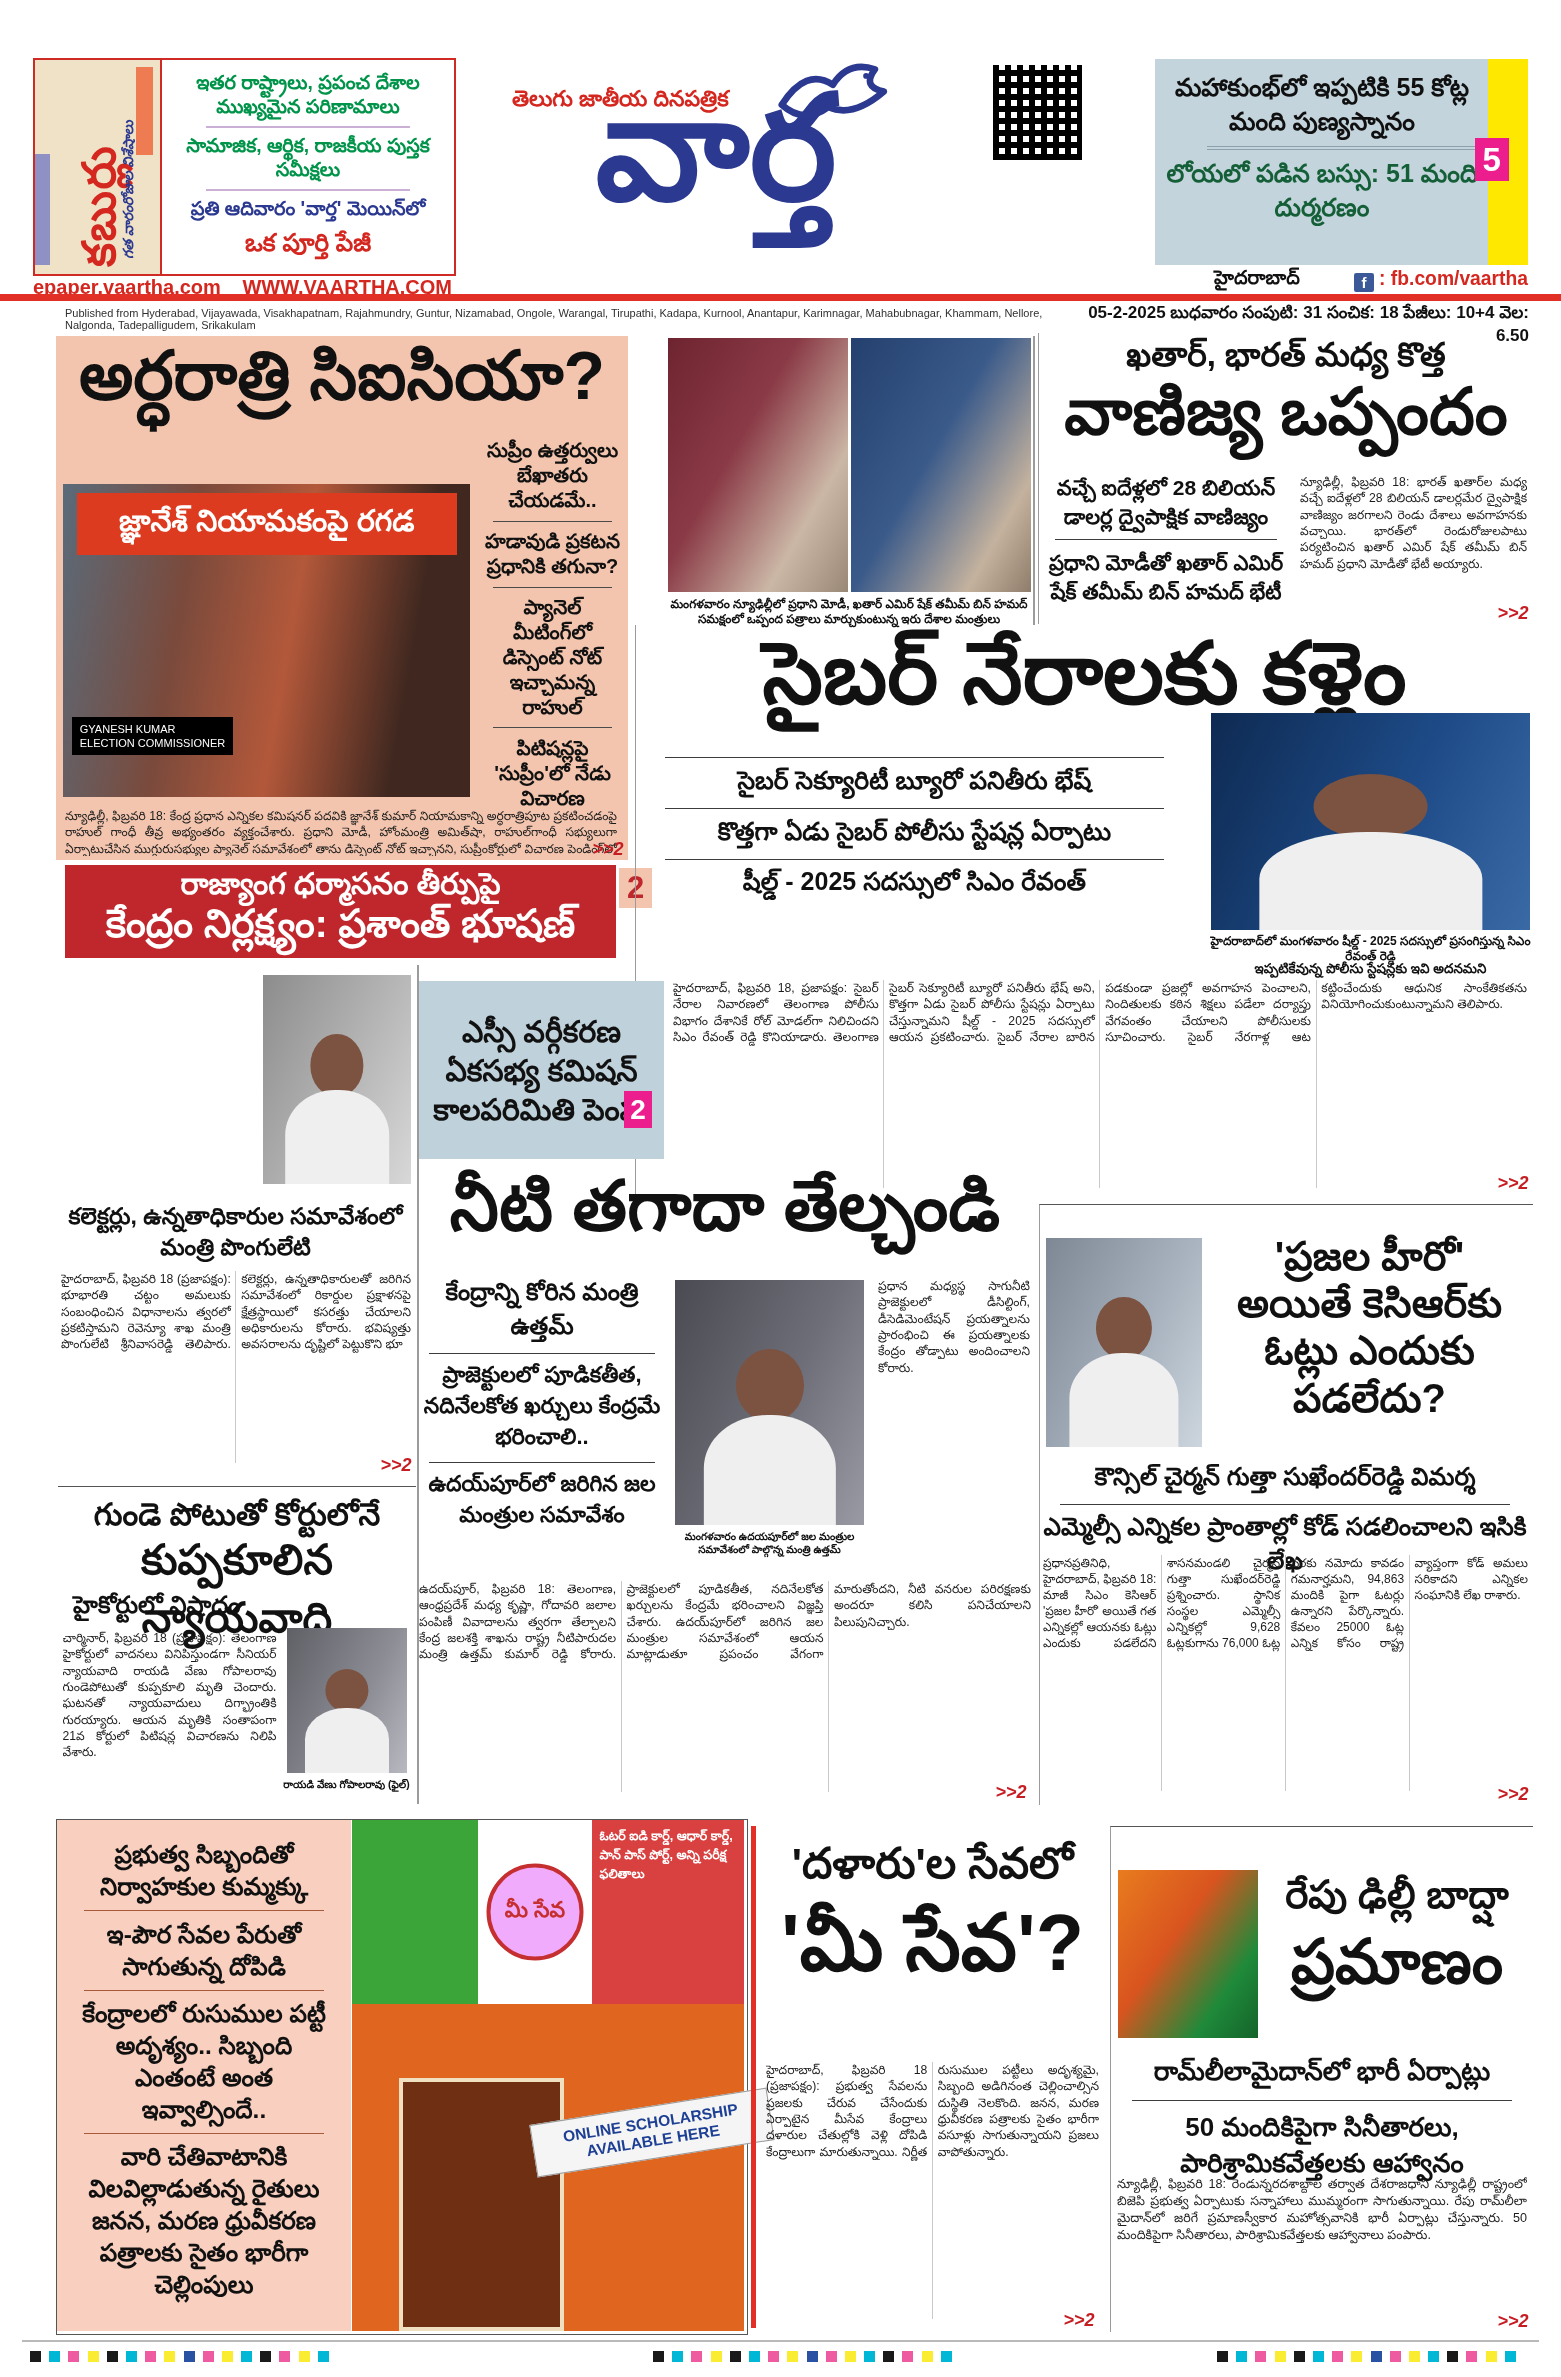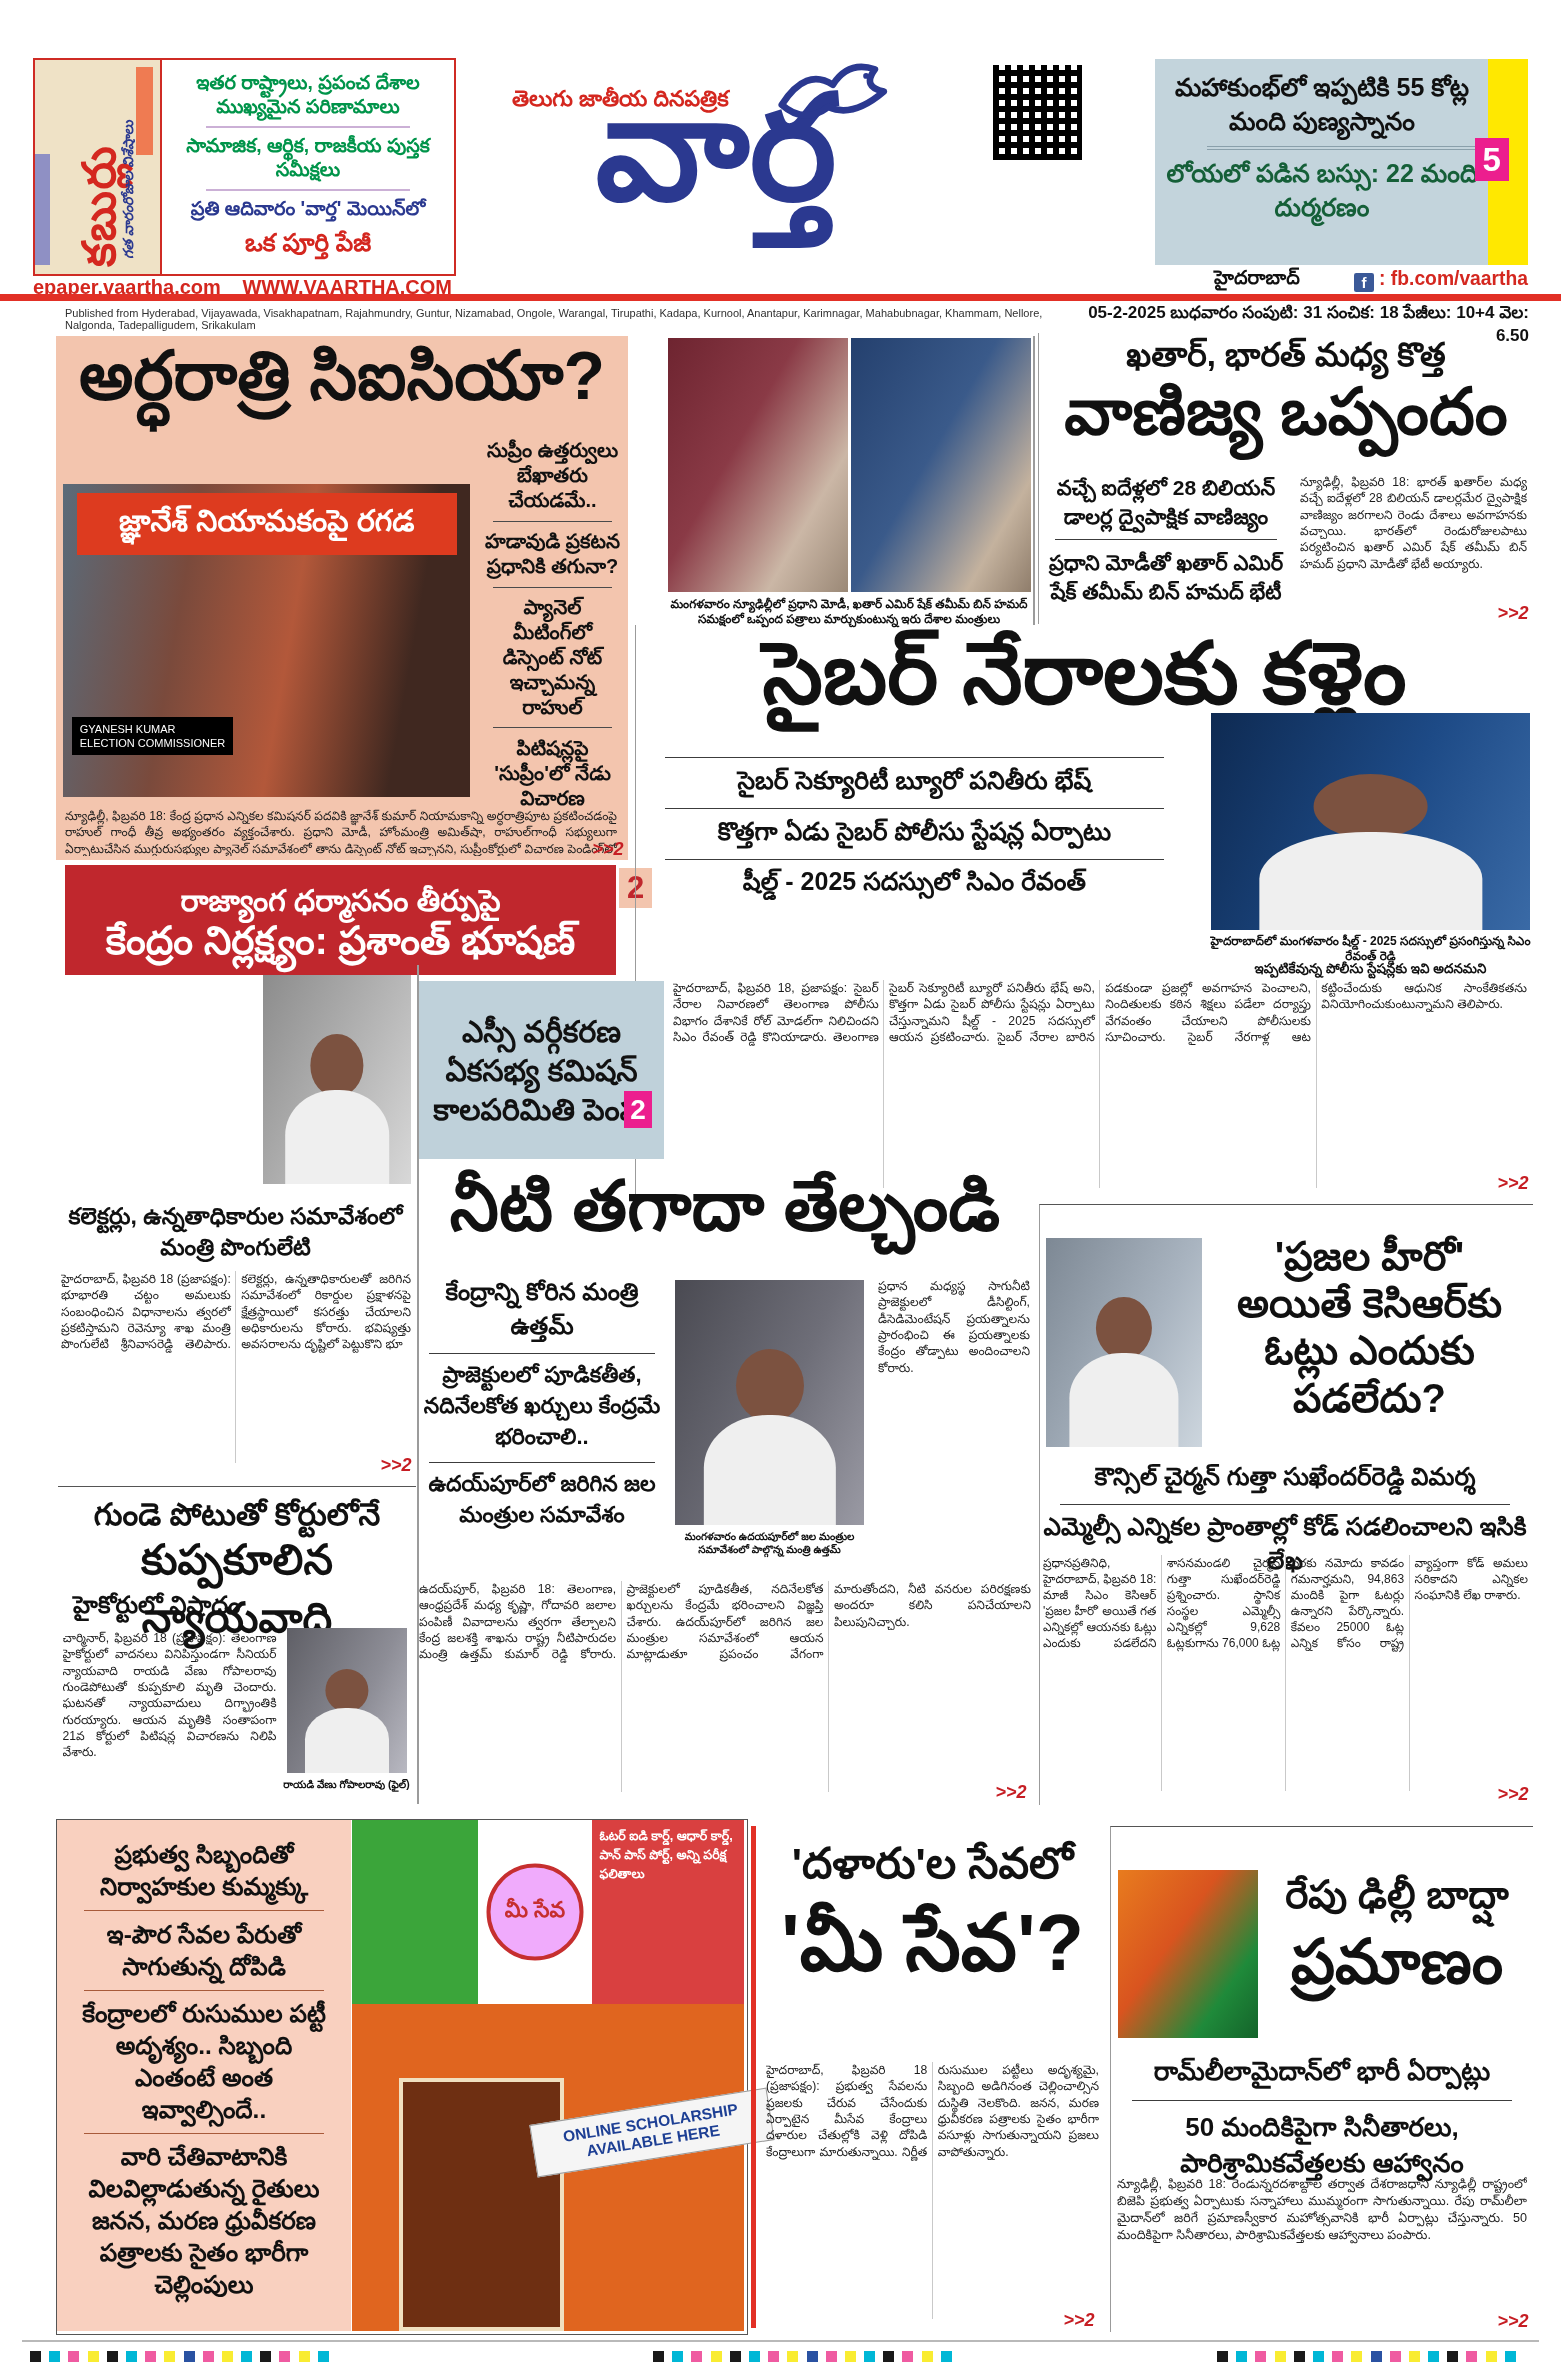--- a/index.html
+++ b/index.html
@@ -58,21 +58,21 @@
   
   .cicia{left:56px;top:336px;width:572px;height:524px;background:#f3c5ae}
   .cicia-h{position:absolute;left:6px;top:6px;width:560px;font-size:68px;font-weight:800;line-height:.98;text-align:center}
   .kband{position:absolute;left:13.4px;top:9px;width:380px;height:62px;background:#dd3b1f;color:#fff;
       font-size:30px;font-weight:800;display:flex;align-items:center;justify-content:center}
   .gcap{position:absolute;left:9px;bottom:42px;background:#000;color:#fff;font-size:11px;font-weight:400;
       padding:4.5px 7.4px;line-height:1.3}
   .bullets{position:absolute;left:429px;top:95px;width:135px}
   .bullets .bi{font-size:20px;font-weight:800;text-align:center;line-height:1.25;padding:7.4px 0}
   .bullets .bd{height:0;border-bottom:1.5px solid #4a4a4a;width:88%;margin:0 auto}
-  .banner{left:65px;top:865px;width:551px;height:92px;background:#c0272d;color:#fff;text-align:center;padding-top:18px}
+  .banner{left:65px;top:865px;width:551px;height:92px;background:#c0272d;color:#fff;text-align:center;padding-top:1px}
   .banner .l1{font-size:30px;font-weight:700;line-height:1.2}
   .banner .l2{font-size:39px;font-weight:800;line-height:1.15}
   .badge2{left:619px;top:868px;width:33px;height:40px;background:#f3c5ae;color:#c0272d;font-size:31px;
       font-weight:800;display:flex;align-items:center;justify-content:center}
   .qart{left:1038px;top:333px;width:494px;height:291px;border-left:1.5px solid #9b9b9b}
   .qkick{position:absolute;left:0;top:3px;width:100%;font-size:33px;font-weight:800;text-align:center}
   .qhead{position:absolute;left:0;top:46px;width:100%;font-size:65px;font-weight:800;text-align:center;line-height:1}
   .qsub{font-size:21px;font-weight:800;text-align:center;line-height:1.4}
   .scbox{left:419px;top:981px;width:245px;height:178px;background:#bfd1da;display:flex;align-items:center;justify-content:center}
   .scbox .t{font-size:30px;font-weight:800;text-align:center;line-height:1.3;padding:0 10.4px}
@@ -126,21 +126,21 @@
     <path d="M12 44 Q34 10 58 26 Q72 4 96 12 Q84 28 104 32 Q76 56 54 46 Q32 62 12 44 Z" fill="none" stroke="#2b3990" stroke-width="6" stroke-linejoin="round"></path>
     <circle cx="88" cy="18" r="2.6" fill="#2b3990"></circle>
   </svg>
   <div class="abs qr"></div>
 
   <div class="abs trbox">
     <div class="tryellow"></div>
     <div class="badge5">5</div>
     <div class="trh1">మహాకుంభ్‌లో ఇప్పటికి 55 కోట్ల మంది పుణ్యస్నానం</div>
     <div class="trline"></div>
-    <div class="trh2">లోయలో పడిన బస్సు: 22 మంది దుర్మరణం</div>
+    <div class="trh2">లోయలో పడిన బస్సు: 51 మంది దుర్మరణం</div>
   </div>
   <div class="abs locrow">
     <span style="font-size:19.3px;font-weight:700;padding-left:59px">హైదరాబాద్</span>
     <span style="font-size:19.3px;font-weight:700;color:#d4271f">
       <span class="fbicon">f</span>
       <span>: fb.com/vaartha</span>
     </span>
   </div>
 
   <div class="abs redrule"></div>

